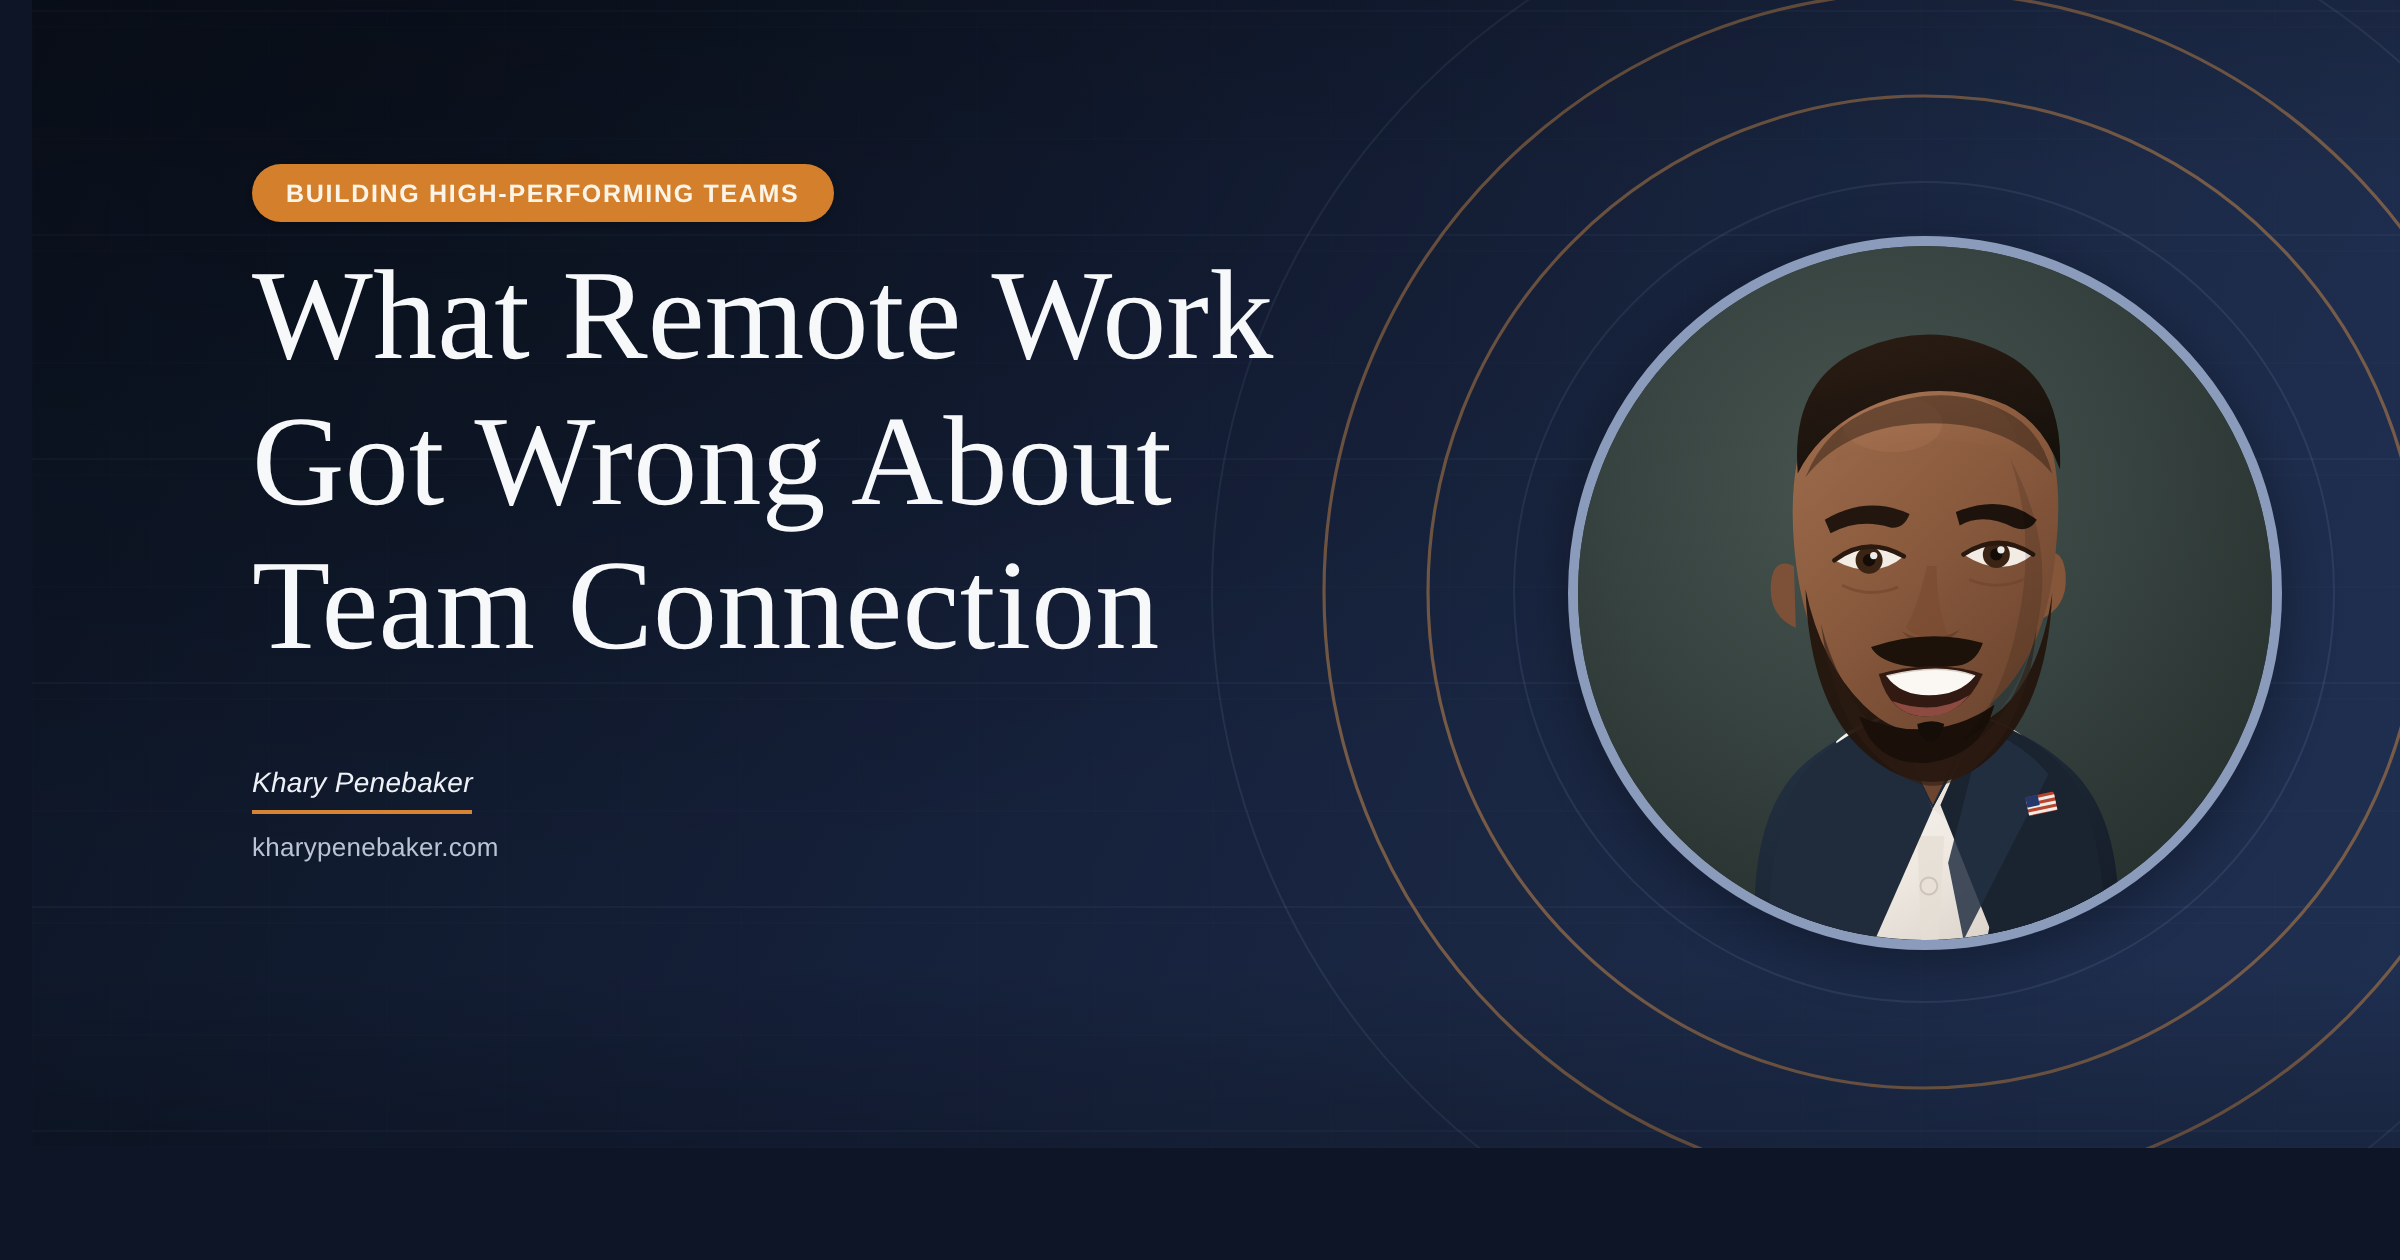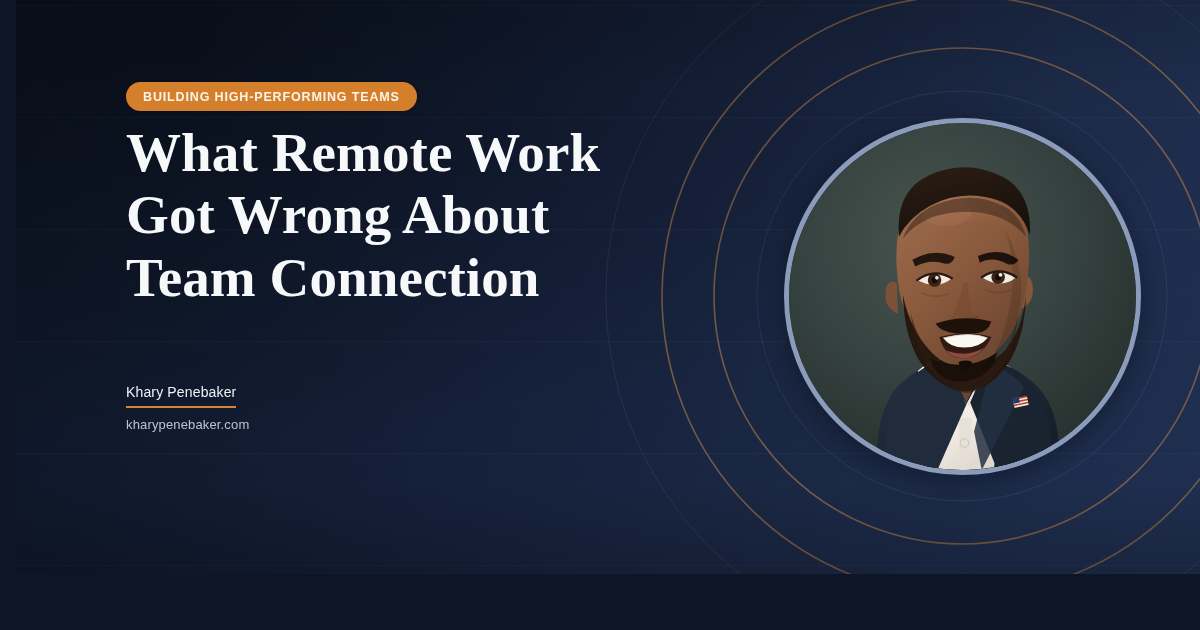--- a/index.html
+++ b/index.html
@@ -94,36 +94,37 @@
     letter-spacing:.85px;
     white-space:nowrap;
     box-shadow:0 1px 3px rgba(0,0,0,.25);
   }
 
   .headline {
     position:absolute;
     left:0; top:122px;
     width:560px;
     font-family:"Liberation Serif", "DejaVu Serif", serif;
-    font-size:55px;
+    font-size:64px;
     line-height:1.135;
-    font-weight:700;
+    font-weight:400;
     color:#f7f8fa;
     letter-spacing:.1px;
   }
 
   .byline { position:absolute; left:0; top:383px; }
   .author-name {
     display:inline-block;
     font-size:14px;
     font-weight:400;
     color:#eef1f6;
     letter-spacing:.15px;
     padding-bottom:6px;
     border-bottom:2.5px solid #d68434;
+    font-style:italic;
   }
   .author-site {
     margin-top:9px;
     font-size:13px;
     color:#b9c4d6;
     letter-spacing:.15px;
   }
 
   
   .portrait-wrap {

